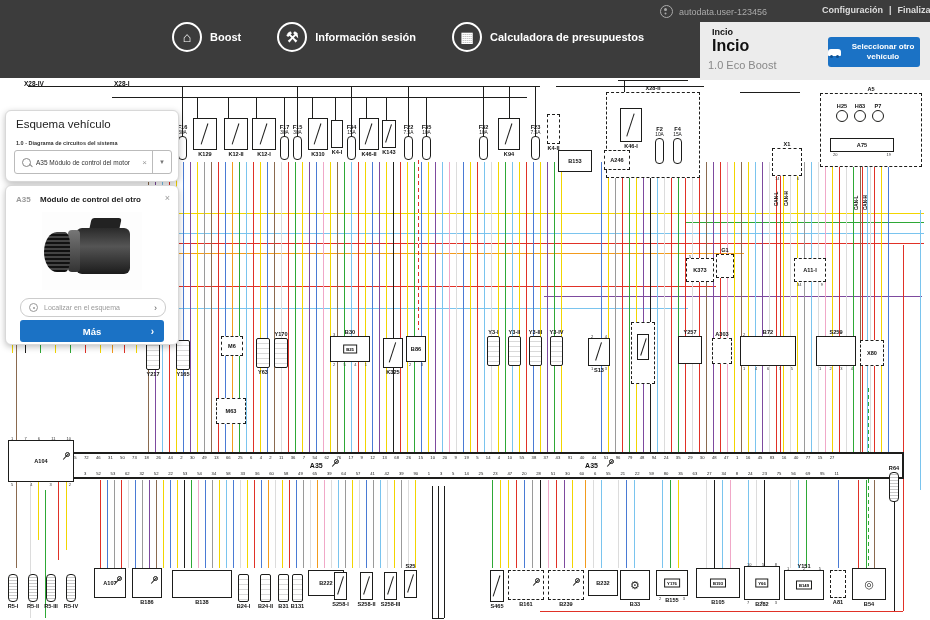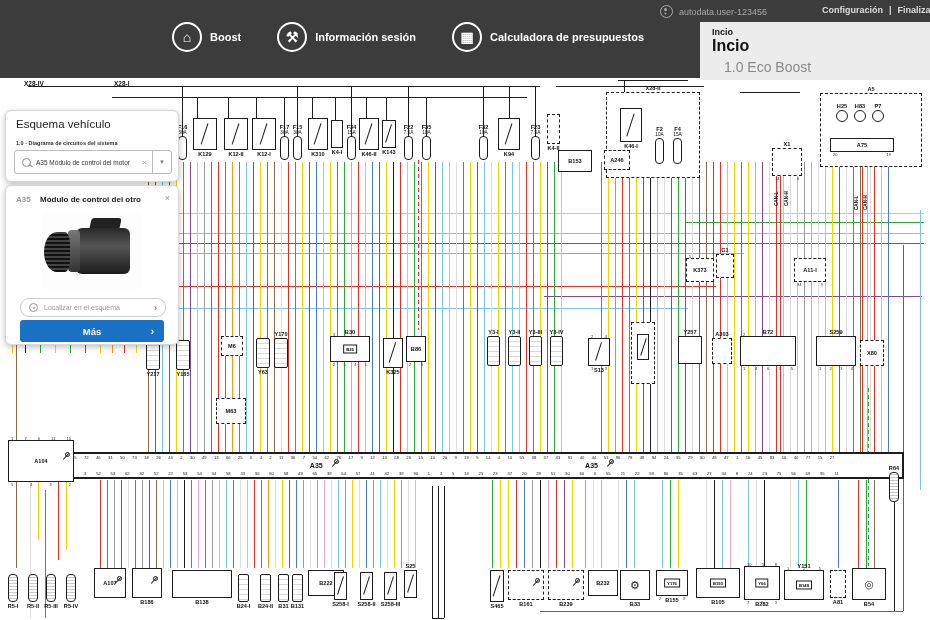--- a/index.html
+++ b/index.html
@@ -12,21 +12,21 @@
   .navitem{display:flex;align-items:center;gap:8px;color:#fff;font-size:11px;font-weight:bold;}
   .navcirc{width:26px;height:26px;border:2px solid #fff;border-radius:50%;display:flex;align-items:center;justify-content:center;font-size:14px;color:#fff;}
   #userbar{position:absolute;left:660px;top:5px;display:flex;align-items:center;gap:6px;color:#aaa;font-size:9px;}
   .avatar{width:11px;height:11px;border:1px solid #aaa;border-radius:50%;position:relative;}
   .avatar:after{content:"";position:absolute;left:3px;top:2px;width:3px;height:3px;border-radius:50%;background:#aaa;box-shadow:0 4px 0 -0.5px #aaa;}
   #sessionbar{position:absolute;left:822px;top:5px;width:130px;display:flex;gap:6px;color:#ddd;font-size:9px;font-weight:bold;white-space:nowrap;}
   
   #vehicle{position:absolute;left:700px;top:22px;width:230px;height:58px;background:#ececec;z-index:45;}
   #veh-make{position:absolute;left:12px;top:5px;font-size:9px;font-weight:bold;color:#111;}
   #veh-model{position:absolute;left:12px;top:15px;font-size:16px;font-weight:bold;color:#111;}
-  #veh-engine{position:absolute;left:24px;top:37px;font-size:14px;color:#888;}
+  #veh-engine{position:absolute;left:8px;top:37px;font-size:11px;color:#888;}
   #veh-btn{position:absolute;right:10px;top:15px;width:92px;height:30px;background:#1b72c5;border-radius:3px;color:#fff;font-size:8px;font-weight:bold;display:flex;align-items:center;justify-content:center;gap:5px;text-align:center;line-height:1.2;}
   .caricon{width:13px;height:7px;background:#fff;border-radius:3px 3px 1px 1px;position:relative;flex:0 0 auto;}
   .caricon:after{content:"";position:absolute;left:2px;bottom:-2px;width:3px;height:3px;border-radius:50%;background:#0e4f8e;box-shadow:6px 0 0 #0e4f8e;}
   
   .fpanel{position:absolute;background:#fff;border:1px solid #d8d8d8;border-radius:6px;box-shadow:0 2px 6px rgba(0,0,0,.25);z-index:50;}
   #panel1{left:5px;top:110px;width:172px;height:70px;}
   #panel1 .ptitle{position:absolute;left:10px;top:7px;font-size:11.5px;color:#222;}
   #panel1 .psub{position:absolute;left:10px;top:29px;font-size:5.5px;font-weight:bold;color:#333;}
   #selectbox{position:absolute;left:8px;top:39px;width:156px;height:22px;border:1px solid #bbb;border-radius:3px;display:flex;align-items:center;}
   .magicon{width:7px;height:7px;border:1px solid #888;border-radius:50%;margin:0 5px 0 7px;position:relative;flex:0 0 auto;}
@@ -712,20 +712,24 @@
       <span>Configuración</span>
       <span>|</span>
       <span>Finalizar sesión</span>
     </div>
   </div>
 
   <div id="vehicle">
     <div id="veh-make">Incio</div>
     <div id="veh-model">Incio</div>
     <div id="veh-engine">1.0 Eco Boost</div>
+    <div id="veh-btn">
+      <span class="caricon"></span>
+      <span>Seleccionar otro vehículo</span>
+    </div>
   </div>
 
   <div class="fpanel" id="panel1">
     <div class="ptitle">Esquema vehículo</div>
     <div class="psub">1.0 - Diagrama de circuitos del sistema</div>
     <div id="selectbox">
       <span class="magicon"></span>
       <span id="selval">A35 Módulo de control del motor</span>
       <span id="selclear">×</span>
       <span id="seldrop">▼</span>

